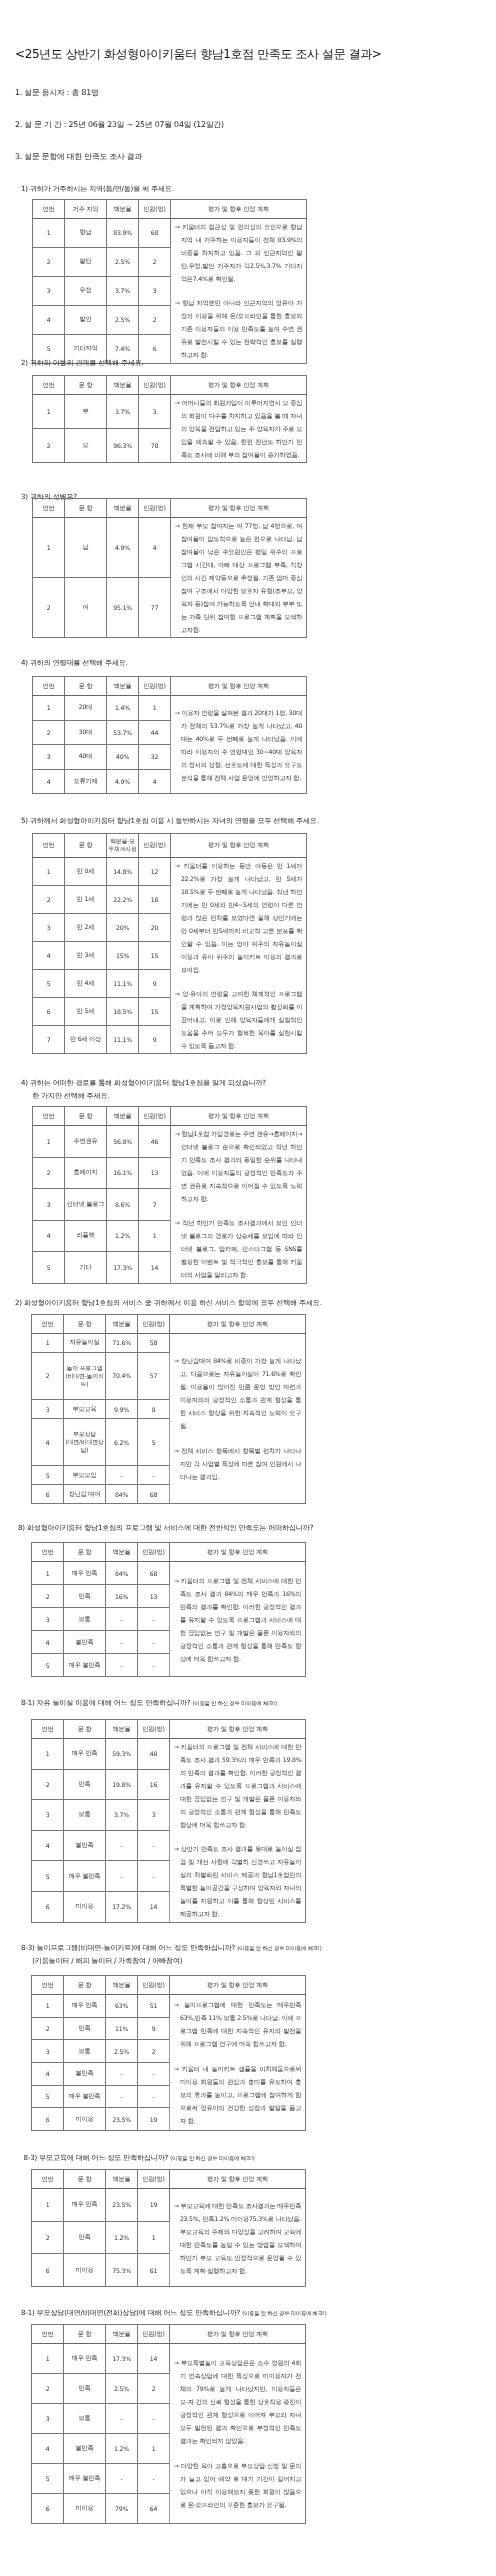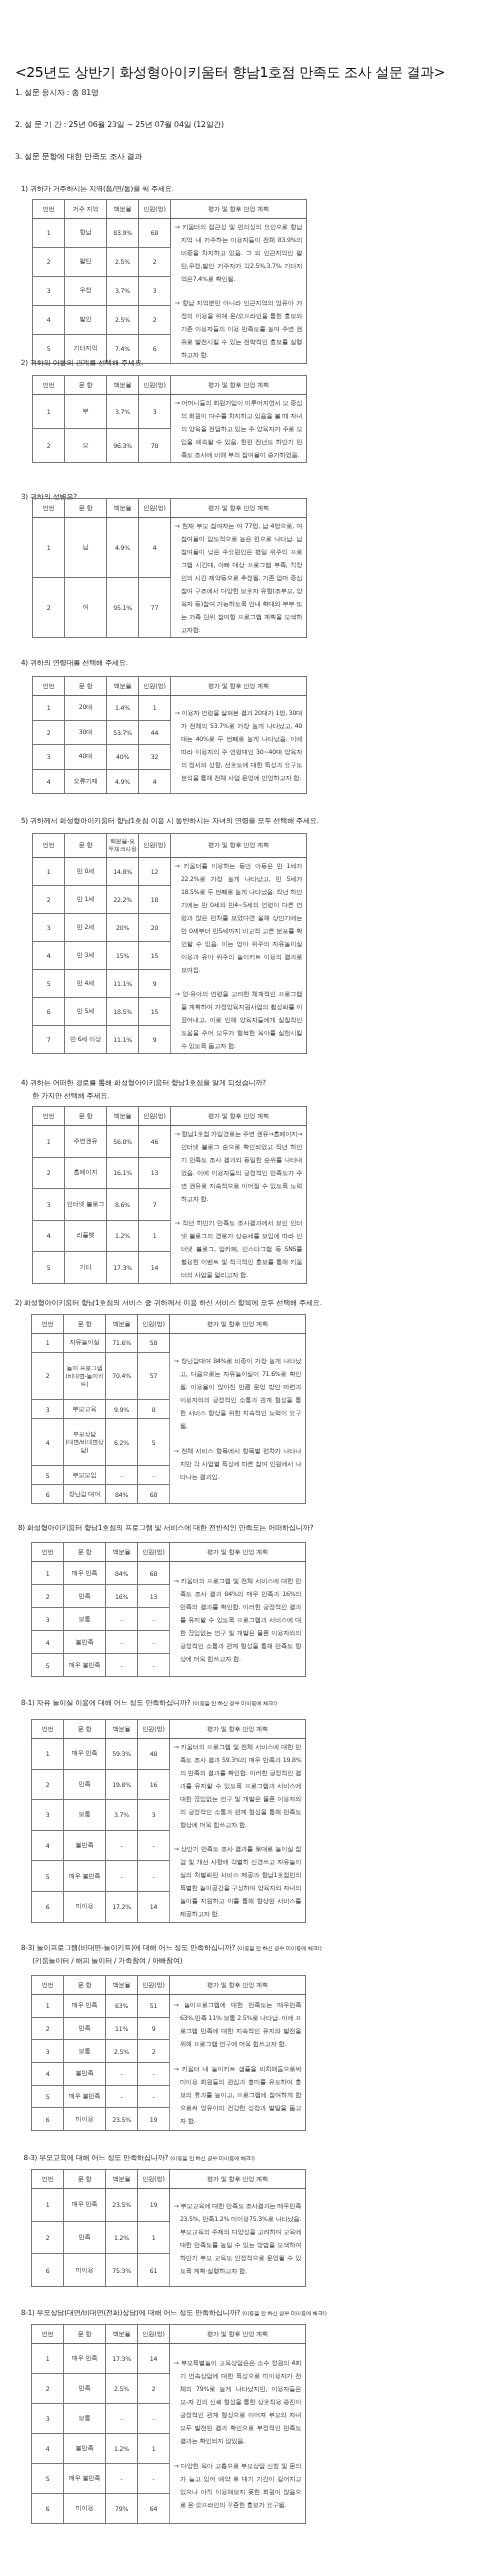--- a/index.html
+++ b/index.html
@@ -1,17 +1,17 @@
 <!DOCTYPE html>
 <html style="font-size:10px"><head>
 <meta charset="utf-8">
 <style>
   html, body { margin:0; padding:0; background:#fff; }
   body { width:496px; height:2576px; position:relative; font-family:"DejaVu Sans", sans-serif; color:#222; overflow:hidden; }
-  .doc-title { position:absolute; left:15px; top:64px; font-size:14px; letter-spacing:-0.4px; color:#111; white-space:nowrap; }
+  .doc-title { position:absolute; left:15px; top:46px; font-size:12px; letter-spacing:-0.4px; color:#111; white-space:nowrap; }
   .line { position:absolute; left:15px; font-size:7.8px; letter-spacing:-0.2px; color:#222; white-space:nowrap; }
   .q { position:absolute; left:21px; font-size:7.1px; letter-spacing:-0.2px; color:#222; white-space:nowrap; }
   .q .note { font-size:5.3px; letter-spacing:-0.2px; }
   .q .sub { display:block; margin-left:11.2px; margin-top:2.5px; }
   table.tbl { position:absolute; border-collapse:collapse; border:1px solid #222; font-size:6.2px; letter-spacing:-0.2px; color:#333; table-layout:fixed; }
   table.tbl th, table.tbl td { border:0.6px solid #777; text-align:center; vertical-align:middle; padding:0; font-weight:normal; }
   table.tbl thead th { border-bottom:0.6px solid #666; }
   table.tbl td.eval { text-align:justify; vertical-align:middle; padding:1.2px 3.7px 1.2px 3.7px; line-height:13px; font-size:6.2px; color:#333; border-left:0.6px solid #999; }
   .eval p { margin:0; padding-left:6.2px; text-indent:-6.2px; }
   .eval p + p { margin-top:11.2px; }

